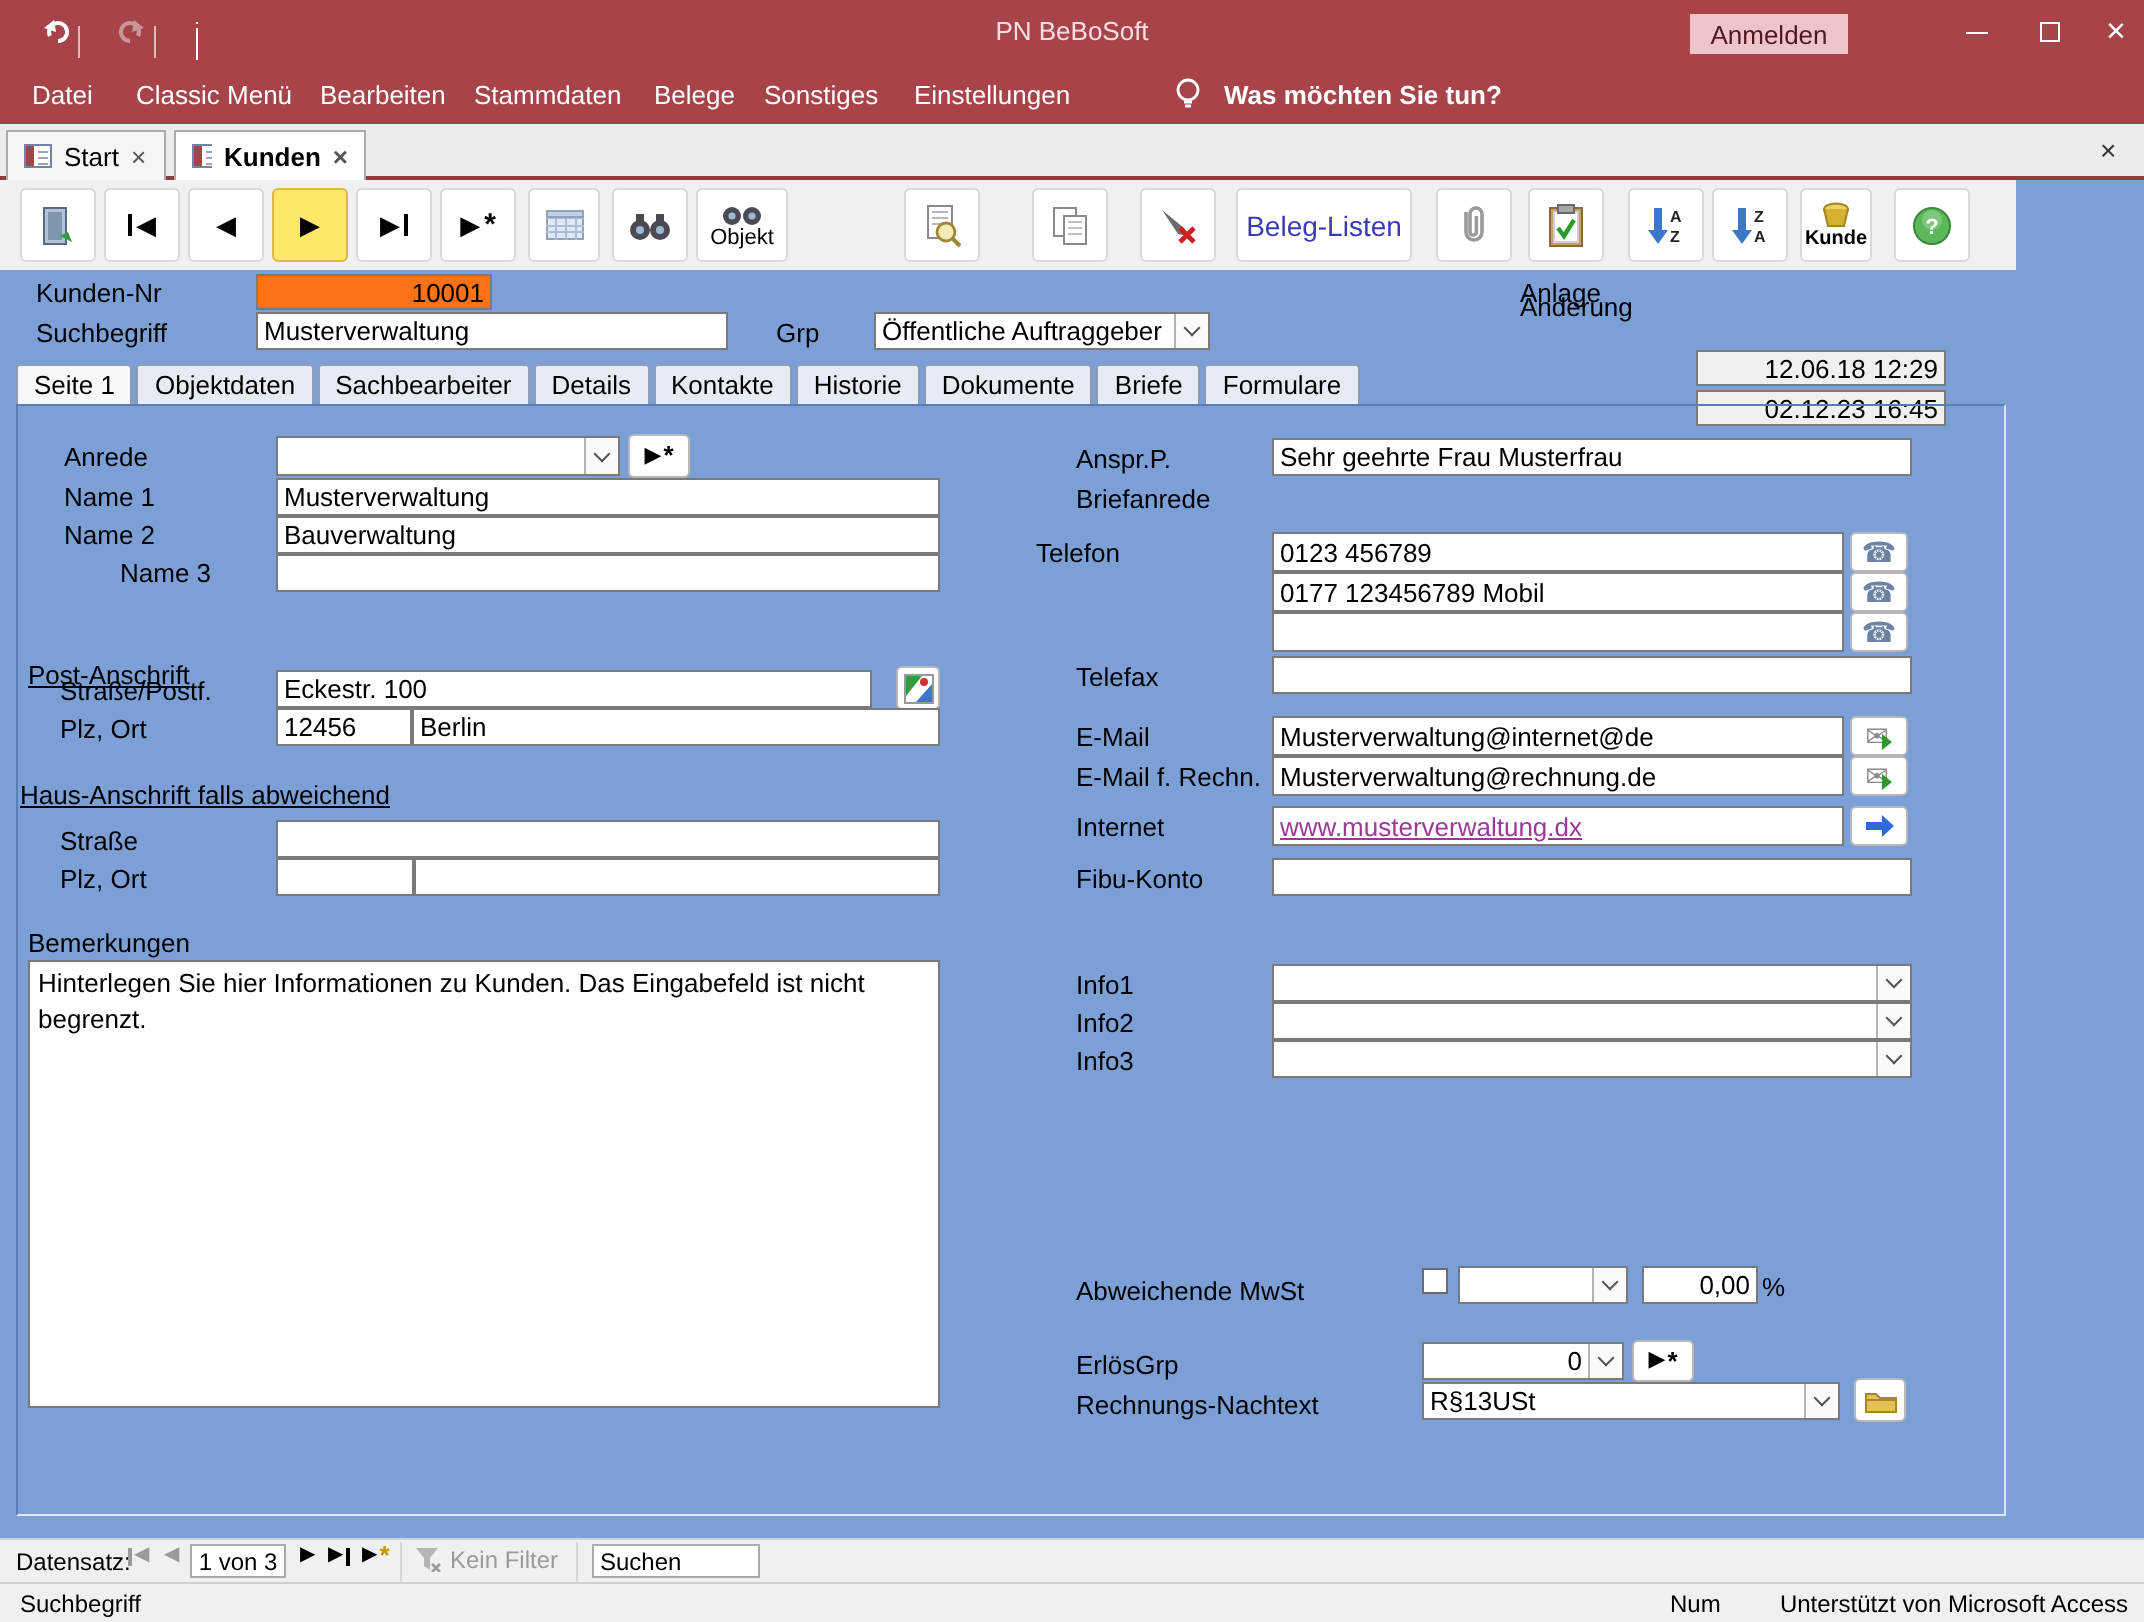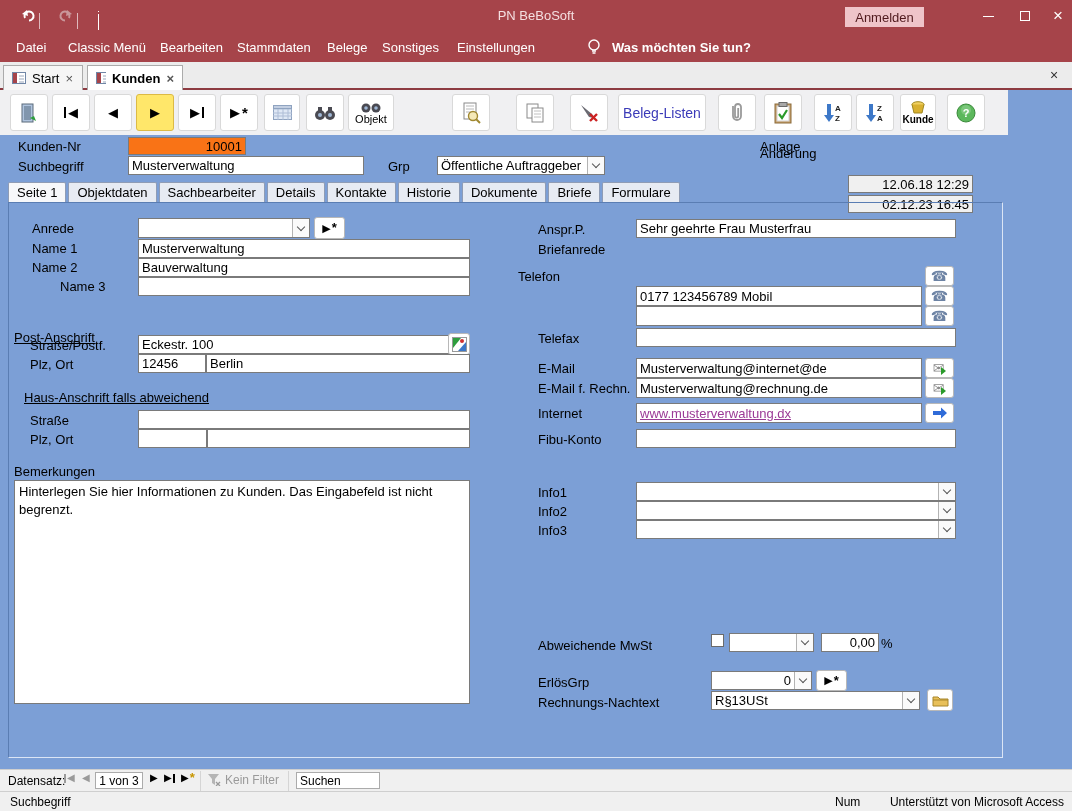--- a/index.html
+++ b/index.html
@@ -314,48 +314,49 @@
   </div>
   <span class="lbl" style="left:32px;top:241px;">Name 1</span>
   <input class="fld" style="left: 138px; top: 239px; width: 332px;" value="Musterverwaltung">
   <span class="lbl" style="left:32px;top:260px;">Name 2</span>
   <input class="fld" style="left: 138px; top: 258px; width: 332px;" value="Bauverwaltung">
   <span class="lbl" style="left:32px;top:279px;margin-left:28px;">Name 3</span>
   <input class="fld" style="left: 138px; top: 277px; width: 332px;" value="">
 
   <span class="head" style="left:14px;top:330px;">Post-Anschrift</span>
   <span class="lbl" style="left:30px;top:338px;">Straße/Postf.</span>
-  <input class="fld" style="left: 138px; top: 335px; width: 330px;" value="Eckestr. 100">
+  <input class="fld" style="left: 138px; top: 335px; width: 298px;" value="Eckestr. 100">
   <div class="sbtn" style="left:448px;top:333px;width:22px;height:22px;">
     <svg width="15" height="15">
         <rect x="0.5" y="0.5" width="14" height="14" fill="#fff" stroke="#999"></rect>
         <path d="M1 1 L9 1 L1 11 Z" fill="#2e9e3e"></path>
         <path d="M6 14 L14 14 L14 5 Z" fill="#3d78c8"></path>
         <circle cx="10" cy="4" r="2" fill="#d03030"></circle>
       </svg>
   </div>
   <span class="lbl" style="left:30px;top:357px;">Plz, Ort</span>
   <input class="fld" style="left: 138px; top: 354px; width: 68px;" value="12456">
   <input class="fld" style="left: 206px; top: 354px; width: 264px;" value="Berlin">
 
-  <span class="head" style="left:24px;top:390px;">Haus-Anschrift falls abweichend</span>
+  <span class="head" style="left:10px;top:390px;">Haus-Anschrift falls abweichend</span>
   <span class="lbl" style="left:30px;top:413px;">Straße</span>
   <input class="fld" style="left: 138px; top: 410px; width: 332px;" value="">
   <span class="lbl" style="left:30px;top:432px;">Plz, Ort</span>
   <input class="fld" style="left: 138px; top: 429px; width: 69px;" value="">
   <input class="fld" style="left: 207px; top: 429px; width: 263px;" value="">
 
   <span class="lbl" style="left:14px;top:464px;">Bemerkungen</span>
   <textarea class="fld" style="left: 14px; top: 480px; width: 456px; height: 224px; resize: none; padding: 2px 4px; line-height: 1.35;">Hinterlegen Sie hier Informationen zu Kunden. Das Eingabefeld ist nicht begrenzt.</textarea>
 
   <span class="lbl" style="left:538px;top:222px;">Anspr.P.</span>
   <input class="fld" style="left: 636px; top: 219px; width: 320px;" value="Sehr geehrte Frau Musterfrau">
   <span class="lbl" style="left:538px;top:242px;">Briefanrede</span>
 
   <span class="lbl" style="left:518px;top:269px;">Telefon</span>
+  <input class="fld" style="left: 636px; top: 266px; width: 286px; height: 20px;" value="0123 456789">
   <div class="sbtn" style="left:925px;top:266px;width:29px;height:20px;">
       <span class="phoneglyph">☎</span>
     </div>
   <input class="fld" style="left: 636px; top: 286px; width: 286px; height: 20px;" value="0177 123456789 Mobil">
   <div class="sbtn" style="left:925px;top:286px;width:29px;height:20px;">
       <span class="phoneglyph">☎</span>
     </div>
   <input class="fld" style="left: 636px; top: 306px; width: 286px; height: 20px;" value="">
   <div class="sbtn" style="left:925px;top:306px;width:29px;height:20px;">
       <span class="phoneglyph">☎</span>

